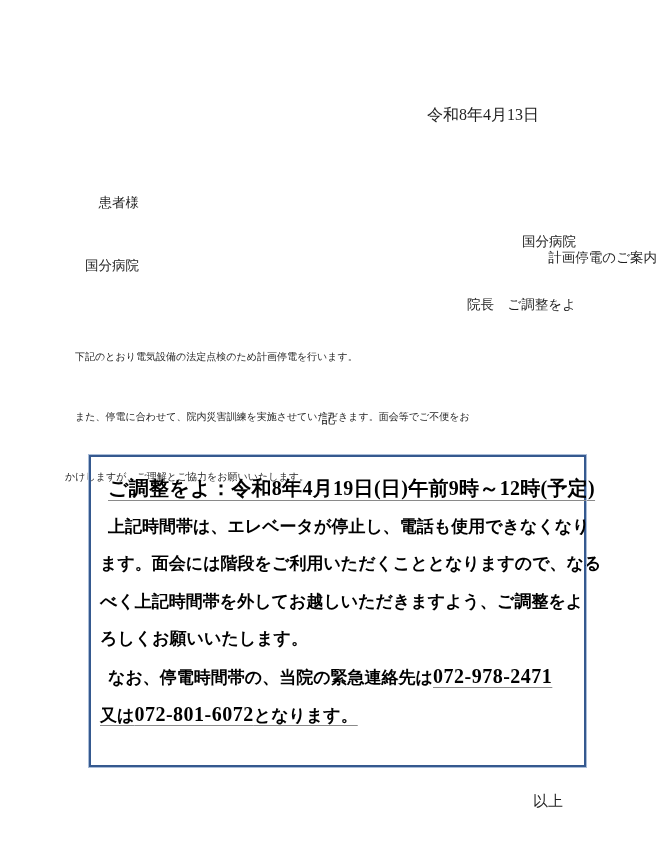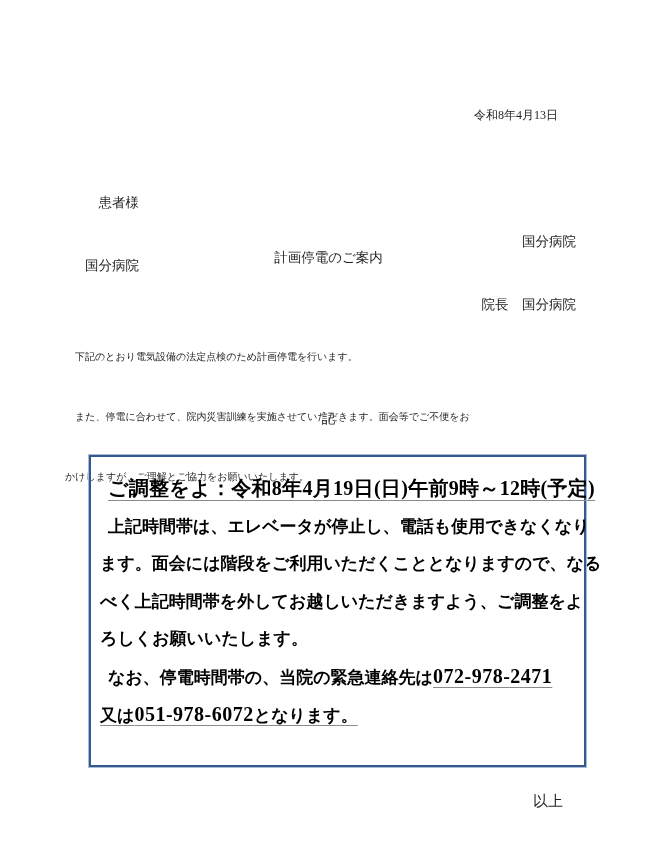--- a/index.html
+++ b/index.html
@@ -11,41 +11,41 @@
     width: 657px;
     height: 850px;
     position: relative;
     overflow: hidden;
     font-family: "Liberation Serif", "DejaVu Serif", serif;
     color: #1f1f1f;
   }
   .abs { position: absolute; }
 
   .date-line {
-    top: 105px; left: 0; right: 99px;
+    top: 105px; left: 0; right: 118px;
     text-align: right;
-    font-size: 12px;
+    font-size: 16px;
     line-height: 20px;
   }
   .recipients {
     top: 150px; left: 85px;
     font-size: 13.5px;
     line-height: 21px;
     white-space: pre;
   }
   .sender {
     top: 189px; left: 16px; right: 81px;
     text-align: right;
     font-size: 13.5px;
     line-height: 21px;
     white-space: pre;
   }
   .doc-title {
     top: 248px; left: 0; right: 0;
-    text-align: center;
+    text-align: right;
     font-size: 13.5px;
     line-height: 20px;
   }
   .intro {
     top: 307px; left: 65px; width: 530px;
     font-size: 10px;
     line-height: 20px;
     white-space: pre-wrap;
   }
   .record-marker {
@@ -106,36 +106,36 @@
 
 <div class="abs date-line">令和8年4月13日</div>
 
 <div class="abs recipients">
   <div>　患者様</div>
   <div>国分病院</div>
 </div>
 
 <div class="abs sender">
   <div>国分病院</div>
-  <div>院長　国分病院</div>
+  <div>院長　ご調整をよ</div>
 </div>
 
 <div class="abs doc-title">計画停電のご案内</div>
 
 <div class="abs intro">
   <div>　下記のとおり電気設備の法定点検のため計画停電を行います。</div>
   <div>　また、停電に合わせて、院内災害訓練を実施させていただきます。面会等でご不便をお</div>
   <div>かけしますが、ご理解とご協力をお願いいたします。</div>
 </div>
 
 <div class="abs record-marker">記</div>
 
 <div class="abs notice-box">
   <div class="box-line box-heading indent">ご調整をよ：令和8年4月19日(日)午前9時～12時(予定)</div>
   <div class="box-line indent">上記時間帯は、エレベータが停止し、電話も使用できなくなり</div>
   <div class="box-line">ます。面会には階段をご利用いただくこととなりますので、なる</div>
   <div class="box-line">べく上記時間帯を外してお越しいただきますよう、ご調整をよ</div>
   <div class="box-line">ろしくお願いいたします。</div>
   <div class="box-line indent"><span>なお、停電時間帯の、当院の緊急連絡先は</span><span class="phone u-line">072-978-2471</span></div>
-  <div class="box-line"><span class="u-line">又は</span><span class="phone u-line">051-978-6072</span><span class="u-line">となります。</span></div>
+  <div class="box-line"><span class="u-line">又は</span><span class="phone u-line">072-801-6072</span><span class="u-line">となります。</span></div>
 </div>
 
 <div class="abs closing">以上</div>
 
 </body></html>

